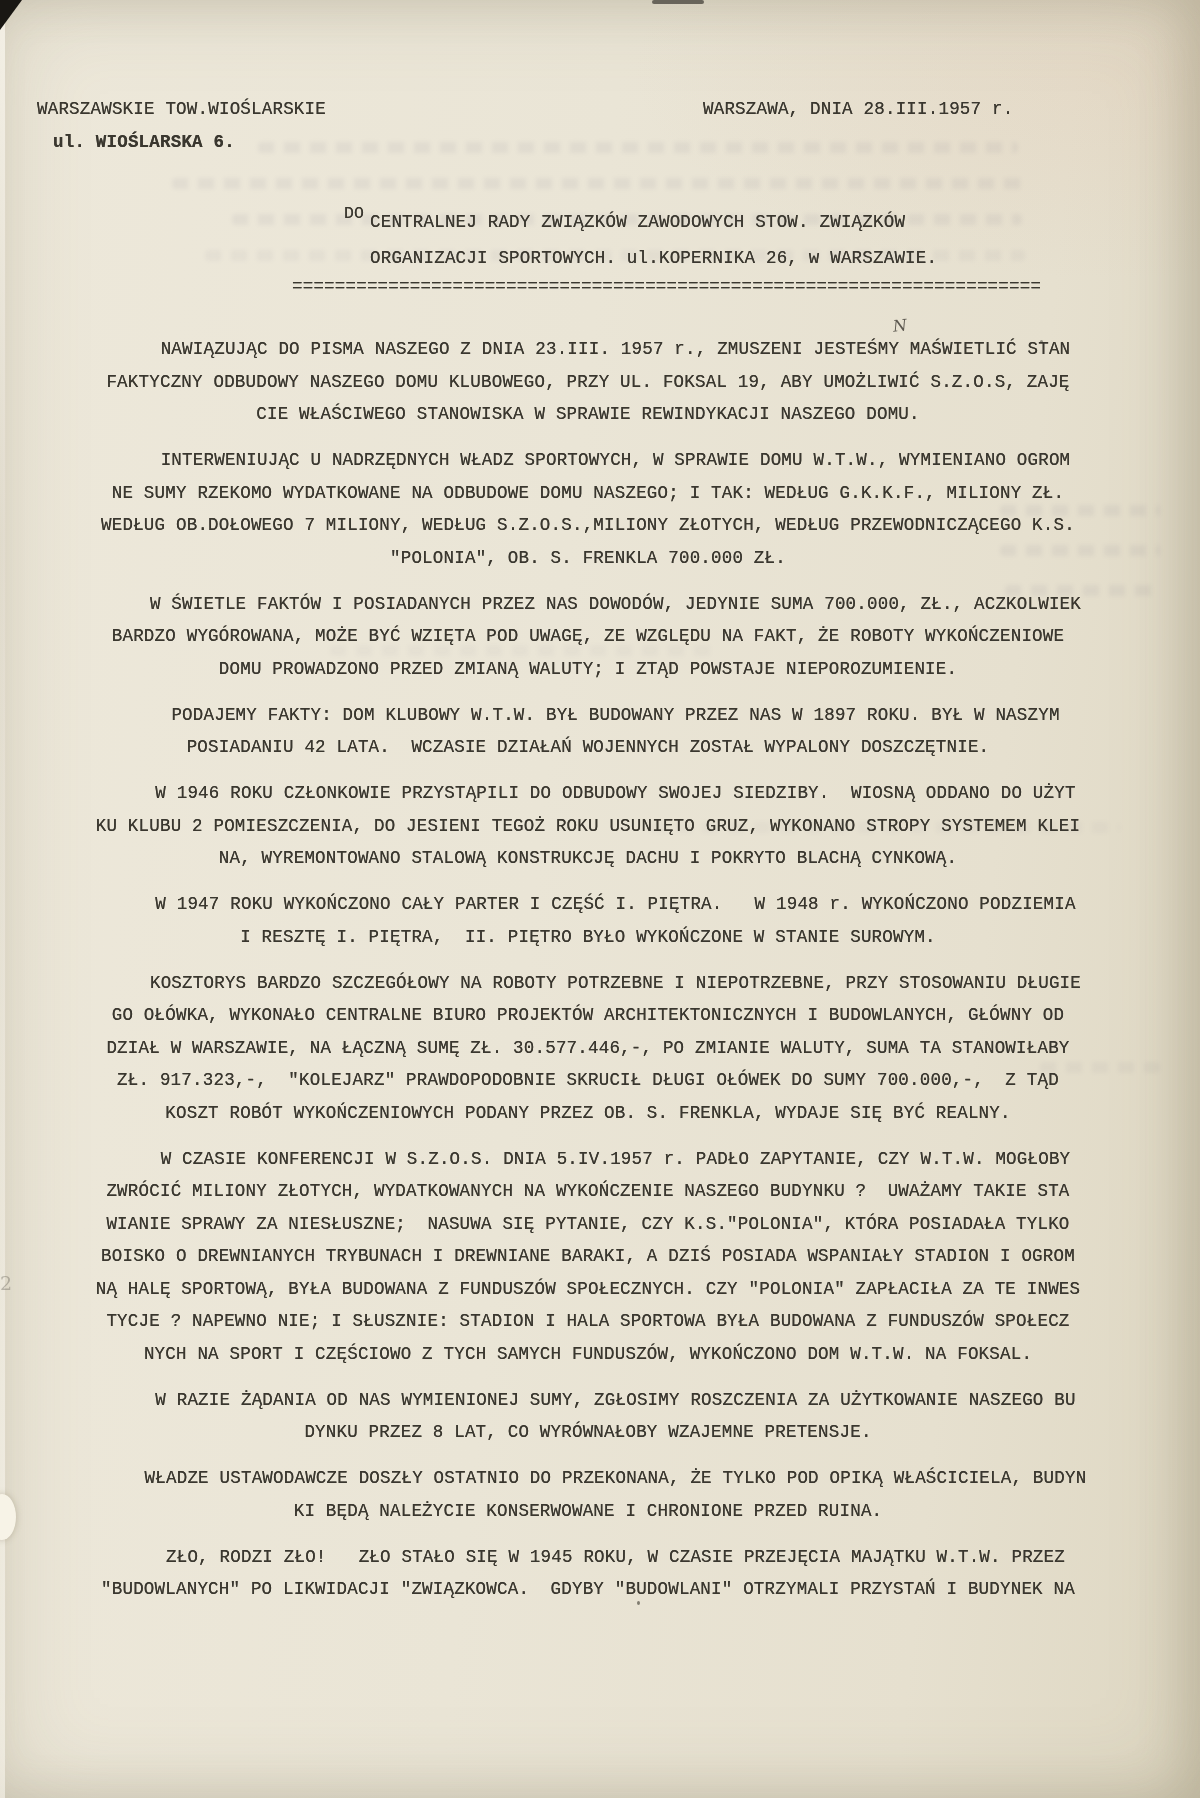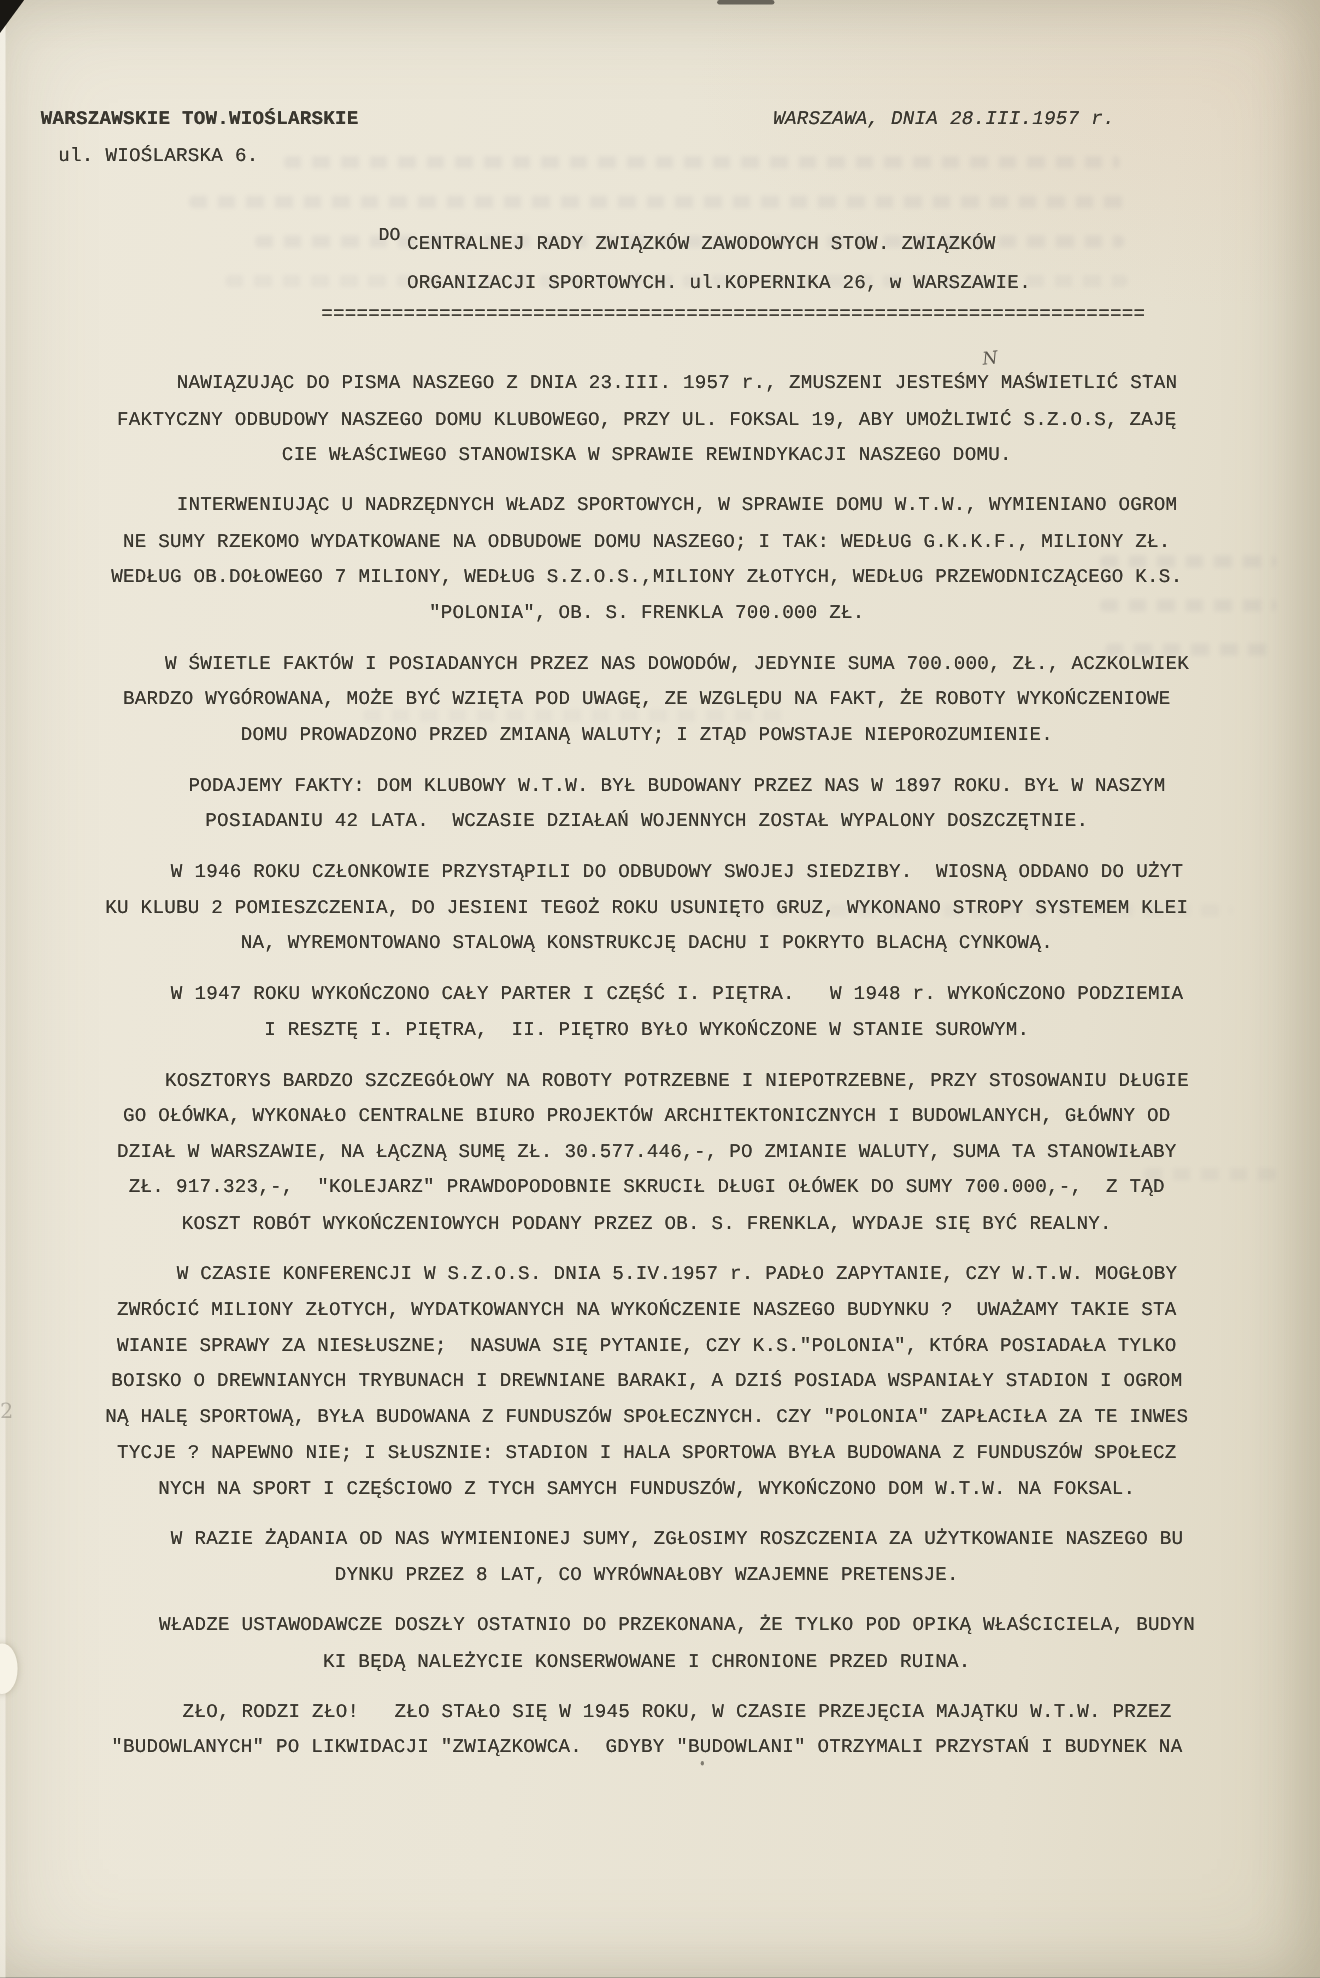--- a/index.html
+++ b/index.html
@@ -15,21 +15,21 @@
     font-family:"Liberation Mono","DejaVu Sans Mono",monospace;
     color:#3a372f;
   }
   .typed{
     position:absolute;
     font-size:17.5px;
     letter-spacing:0.2px;
     white-space:nowrap;
     text-shadow:0 0 0.5px rgba(46,43,36,0.85);
   }
-  .sender-l2{padding-left:16px;}
+  .sender-l2{padding-left:16px;font-weight:bold;}
   .body-block{
     position:absolute;
     left:88px;top:333px;width:1000px;
     text-shadow:0 0 0.5px rgba(46,43,36,0.85);
   }
   .body-block p{
     margin:0 0 13.5px 0;
     font-size:17.5px;
     line-height:32.5px;
     letter-spacing:0.2px;
@@ -99,23 +99,23 @@
   <div class="bleed" style="left:172px;top:178px;width:855px;"></div>
   <div class="bleed" style="left:232px;top:214px;width:790px;"></div>
   <div class="bleed" style="left:205px;top:250px;width:820px;opacity:0.08;"></div>
   <div class="bleed" style="left:1000px;top:505px;width:160px;"></div>
   <div class="bleed" style="left:1000px;top:545px;width:160px;"></div>
   <div class="bleed" style="left:1005px;top:585px;width:150px;"></div>
   <div class="bleed" style="left:330px;top:645px;width:390px;opacity:0.06;"></div>
   <div class="bleed" style="left:650px;top:822px;width:470px;opacity:0.06;"></div>
   <div class="bleed" style="left:1040px;top:1062px;width:120px;opacity:0.08;"></div>
 
-  <div class="typed" style="left:37px;top:99px;font-weight:bold;">WARSZAWSKIE TOW.WIOŚLARSKIE</div>
+  <div class="typed" style="left:37px;top:99px;">WARSZAWSKIE TOW.WIOŚLARSKIE</div>
   <div class="typed sender-l2" style="left:37px;top:132px;">ul. WIOŚLARSKA 6.</div>
-  <div class="typed" style="left:703px;top:99px;font-style:italic;">WARSZAWA, DNIA 28.III.1957 r.</div>
+  <div class="typed" style="left:703px;top:99px;">WARSZAWA, DNIA 28.III.1957 r.</div>
 
   <div class="typed" style="left:344px;top:204px;font-size:16.5px;">DO</div>
   <div class="typed" style="left:370px;top:212px;">CENTRALNEJ RADY ZWIĄZKÓW ZAWODOWYCH STOW. ZWIĄZKÓW</div>
   <div class="typed" style="left:370px;top:248px;">ORGANIZACJI SPORTOWYCH. ul.KOPERNIKA 26, w WARSZAWIE.</div>
   <div class="typed divider" style="left:292px;top:276px;">=======================================================================</div>
 
   <div class="handwritten" style="left:893px;top:316px;">N</div>
 
   <div class="body-block">
       <p>NAWIĄZUJĄC DO PISMA NASZEGO Z DNIA 23.III. 1957 r., ZMUSZENI JESTEŚMY MAŚWIETLIĆ STAN

